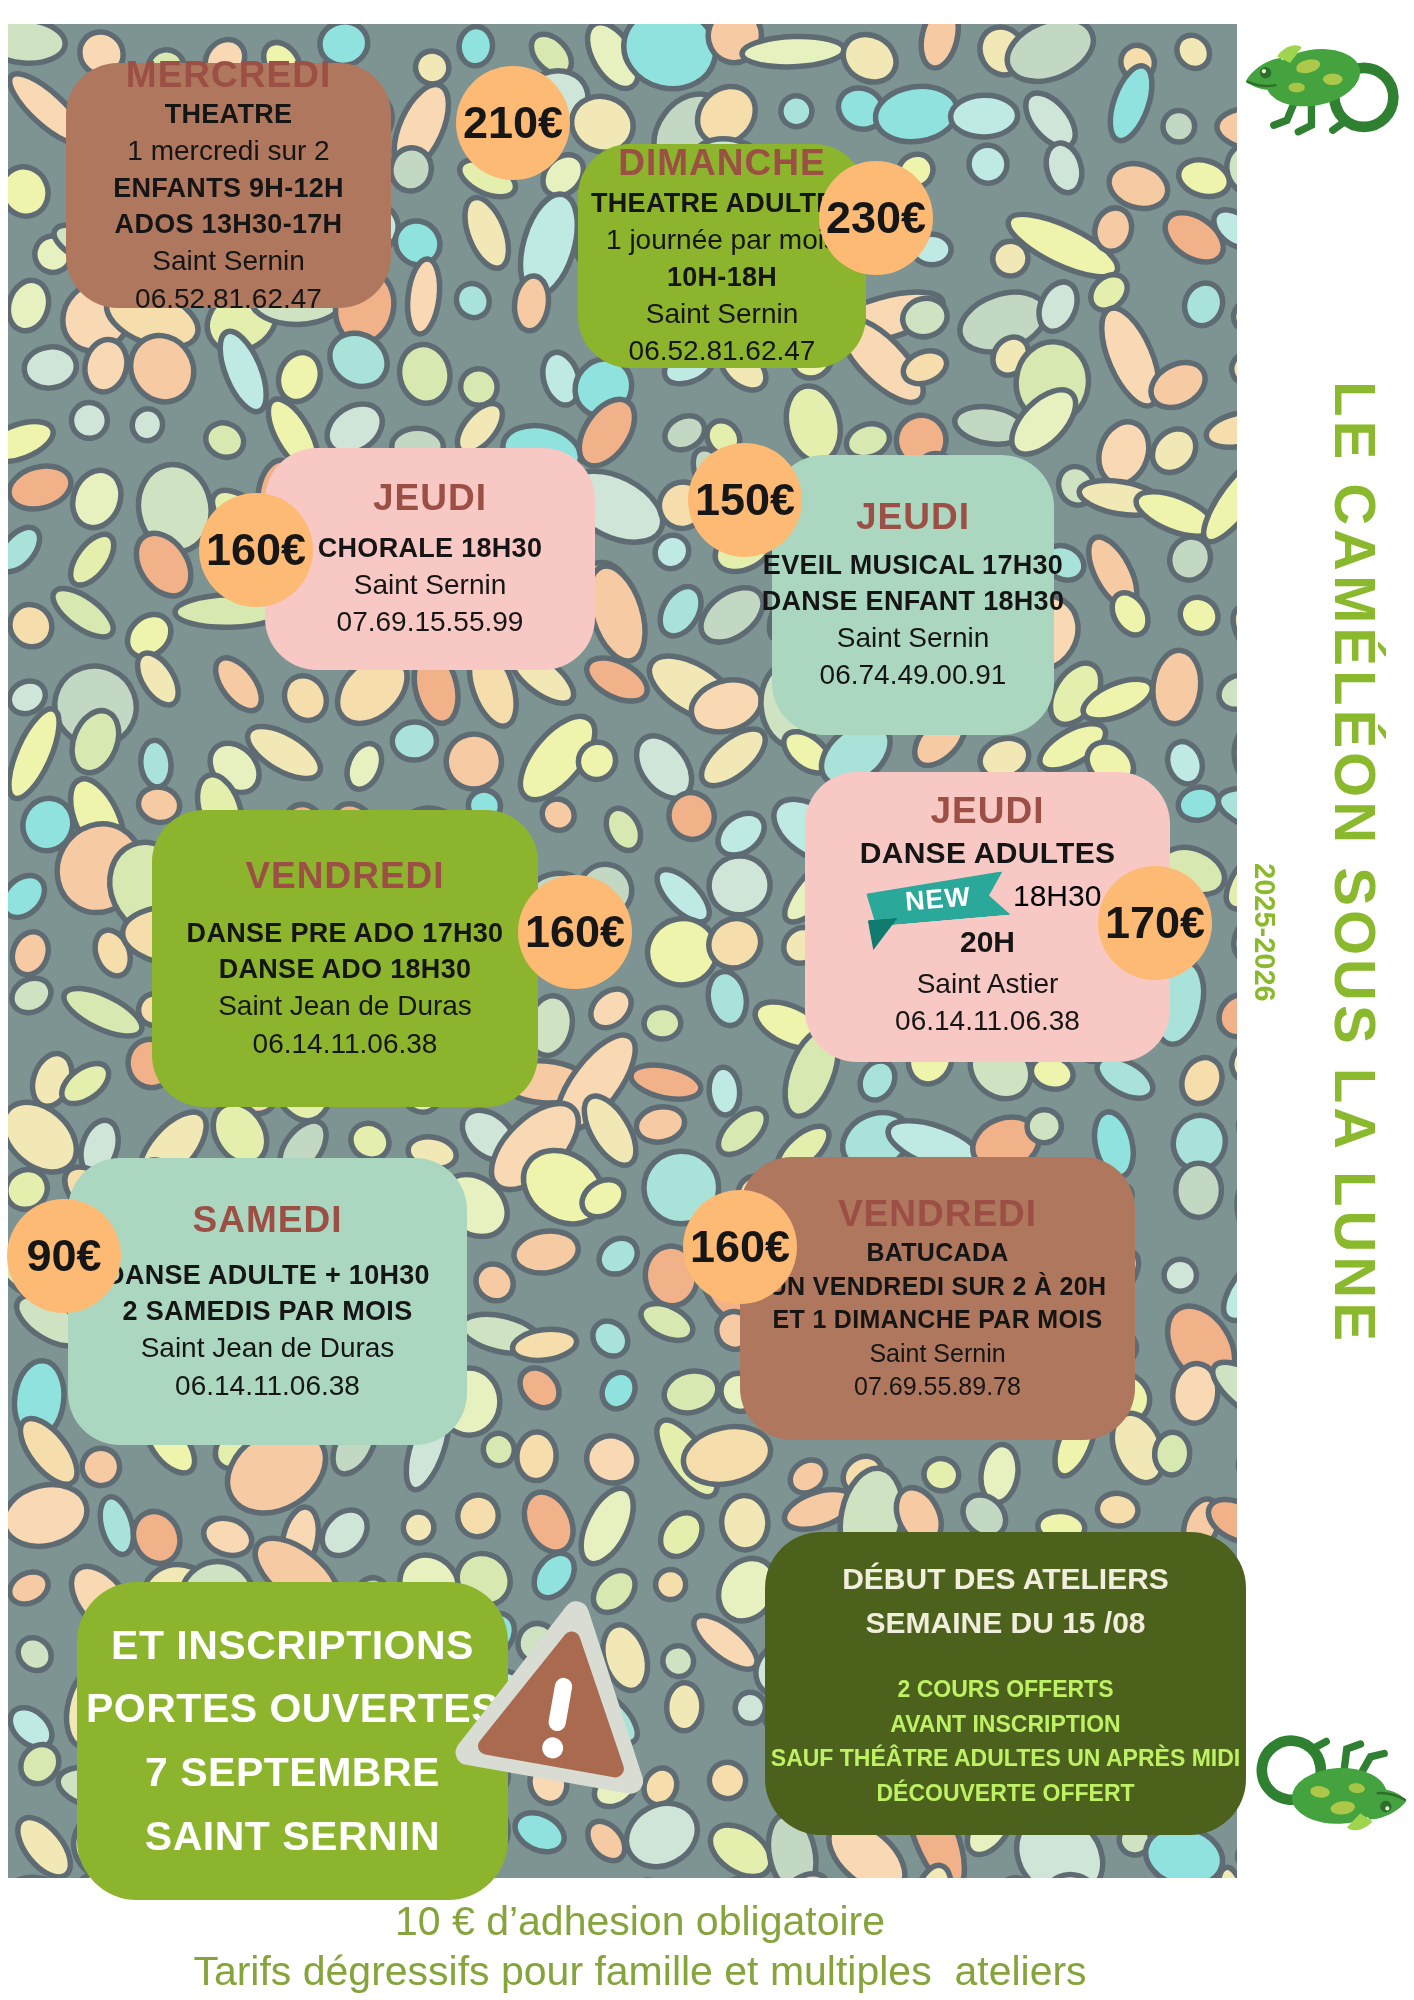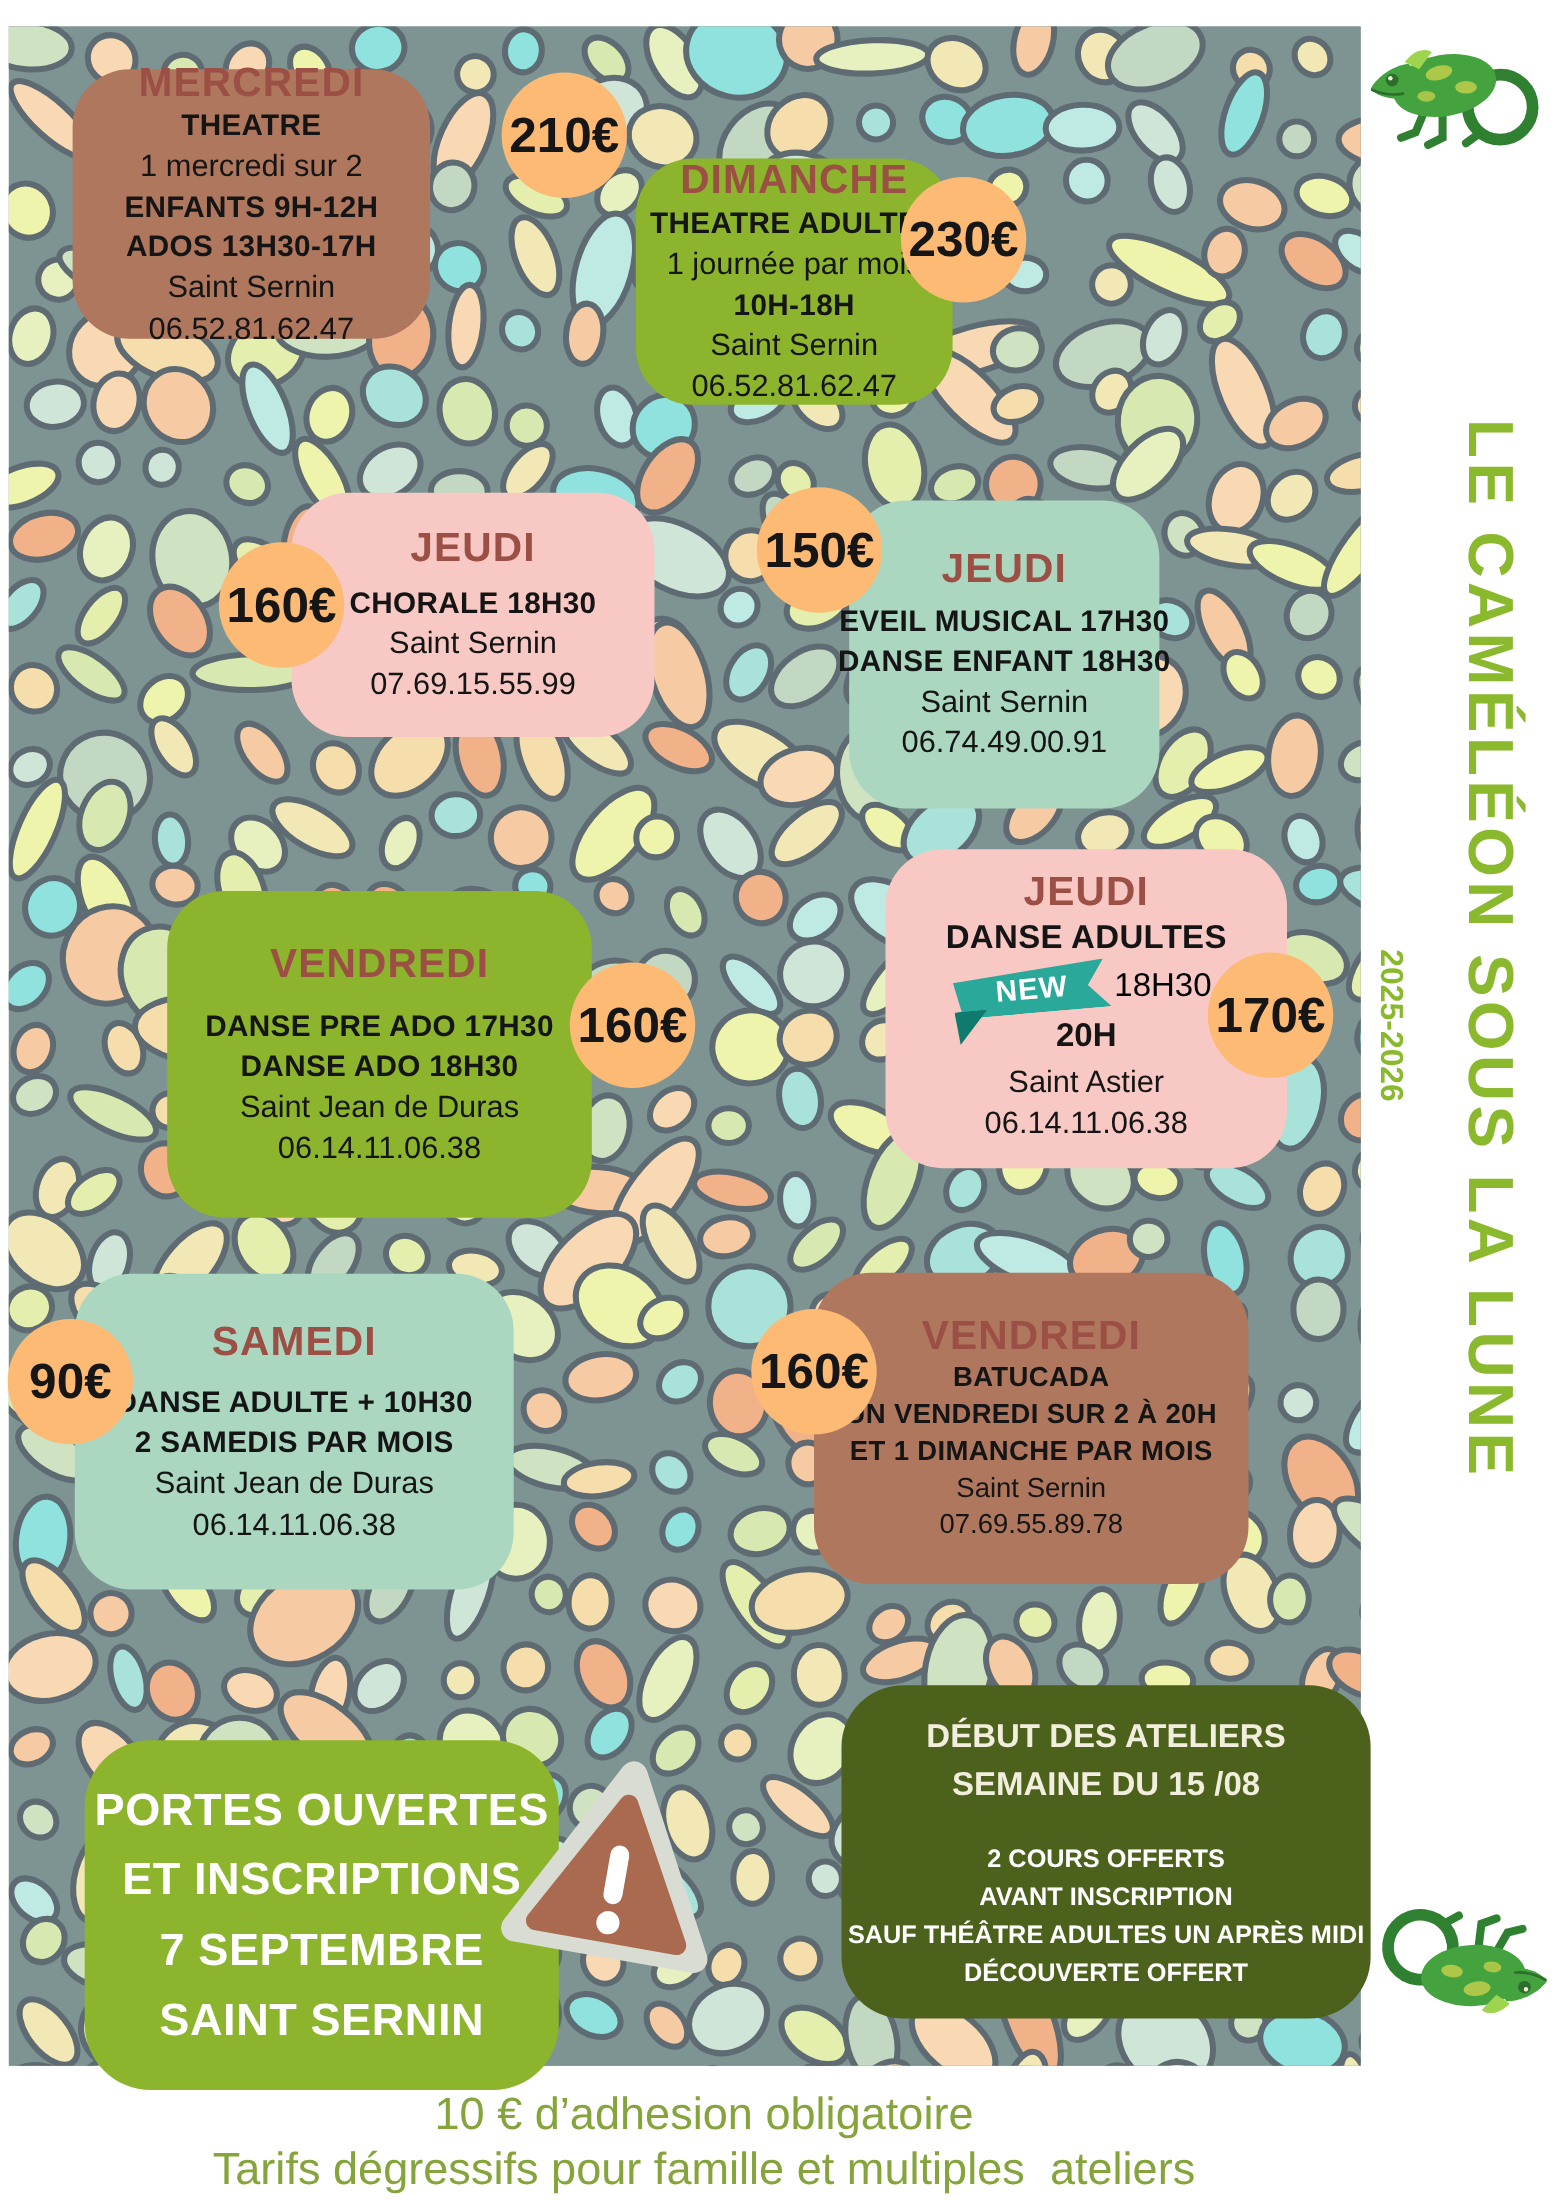--- a/index.html
+++ b/index.html
@@ -20,21 +20,21 @@
   .bg-pink{background:#f8c9c4;}
   .bg-mint{background:#abd7c0;}
   .bg-dark{background:#4c611c;}
 
   .day{font-size:37px;font-weight:800;color:#9c4f44;letter-spacing:1px;line-height:1.15;}
   .ln{font-size:28px;color:#151515;line-height:1.34;white-space:nowrap;}
   .ln.b{font-weight:800;font-size:27px;letter-spacing:.3px;}
 
   .wl{font-size:41px;font-weight:800;color:#ffffff;line-height:1.55;letter-spacing:.5px;white-space:nowrap;}
   .dl-t{font-size:30px;font-weight:800;color:#f2eedd;line-height:1.45;white-space:nowrap;}
-  .dl-i{font-size:23px;font-weight:800;color:#ffffff;line-height:1.5;white-space:nowrap;}
+  .dl-i{font-size:23px;font-weight:800;color:#bef264;line-height:1.5;white-space:nowrap;}
   .gap28{height:28px;}
 
   
   .badge{position:absolute;width:114px;height:114px;border-radius:50%;background:#fdba74;
          display:flex;align-items:center;justify-content:center;font-size:45px;font-weight:800;
          color:#161616;z-index:3;}
 
   
   .spacer{position:relative;width:100%;height:92px;}
   .ribbon{position:absolute;left:52px;top:4px;width:142px;height:44px;background:#2aa89a;
@@ -782,22 +782,22 @@
   <div class="day">VENDREDI</div>
   <div class="ln b" style="font-size:25px">BATUCADA</div>
   <div class="ln b" style="font-size:25px">UN VENDREDI SUR 2 À 20H</div>
   <div class="ln b" style="font-size:25px">ET 1 DIMANCHE PAR MOIS</div>
   <div class="ln" style="font-size:25px">Saint Sernin</div>
   <div class="ln" style="font-size:25px">07.69.55.89.78</div>
 </div>
 <div class="badge" style="left:683px;top:1190px;">160€</div>
 
 <div class="card bg-green" style="left:77px;top:1550px;width:431px;height:318px;border-radius:60px;">
+  <div class="wl">ET INSCRIPTIONS</div>
   <div class="wl">PORTES OUVERTES</div>
-  <div class="wl">ET INSCRIPTIONS</div>
   <div class="wl">7 SEPTEMBRE</div>
   <div class="wl">SAINT SERNIN</div>
 </div>
 
 <svg class="warn" viewBox="0 0 200 212">
   <path d="M100 20 L186 182 L14 182 Z" fill="#d8dcd3" stroke="#d8dcd3" stroke-width="26" stroke-linejoin="round"></path>
   <path d="M100 48 L168 172 L32 172 Z" fill="#a96a50" stroke="#a96a50" stroke-width="18" stroke-linejoin="round"></path>
   <rect x="91" y="88" width="18" height="56" rx="9" fill="#ffffff"></rect>
   <circle cx="100" cy="162" r="11" fill="#ffffff"></circle>
 </svg>

